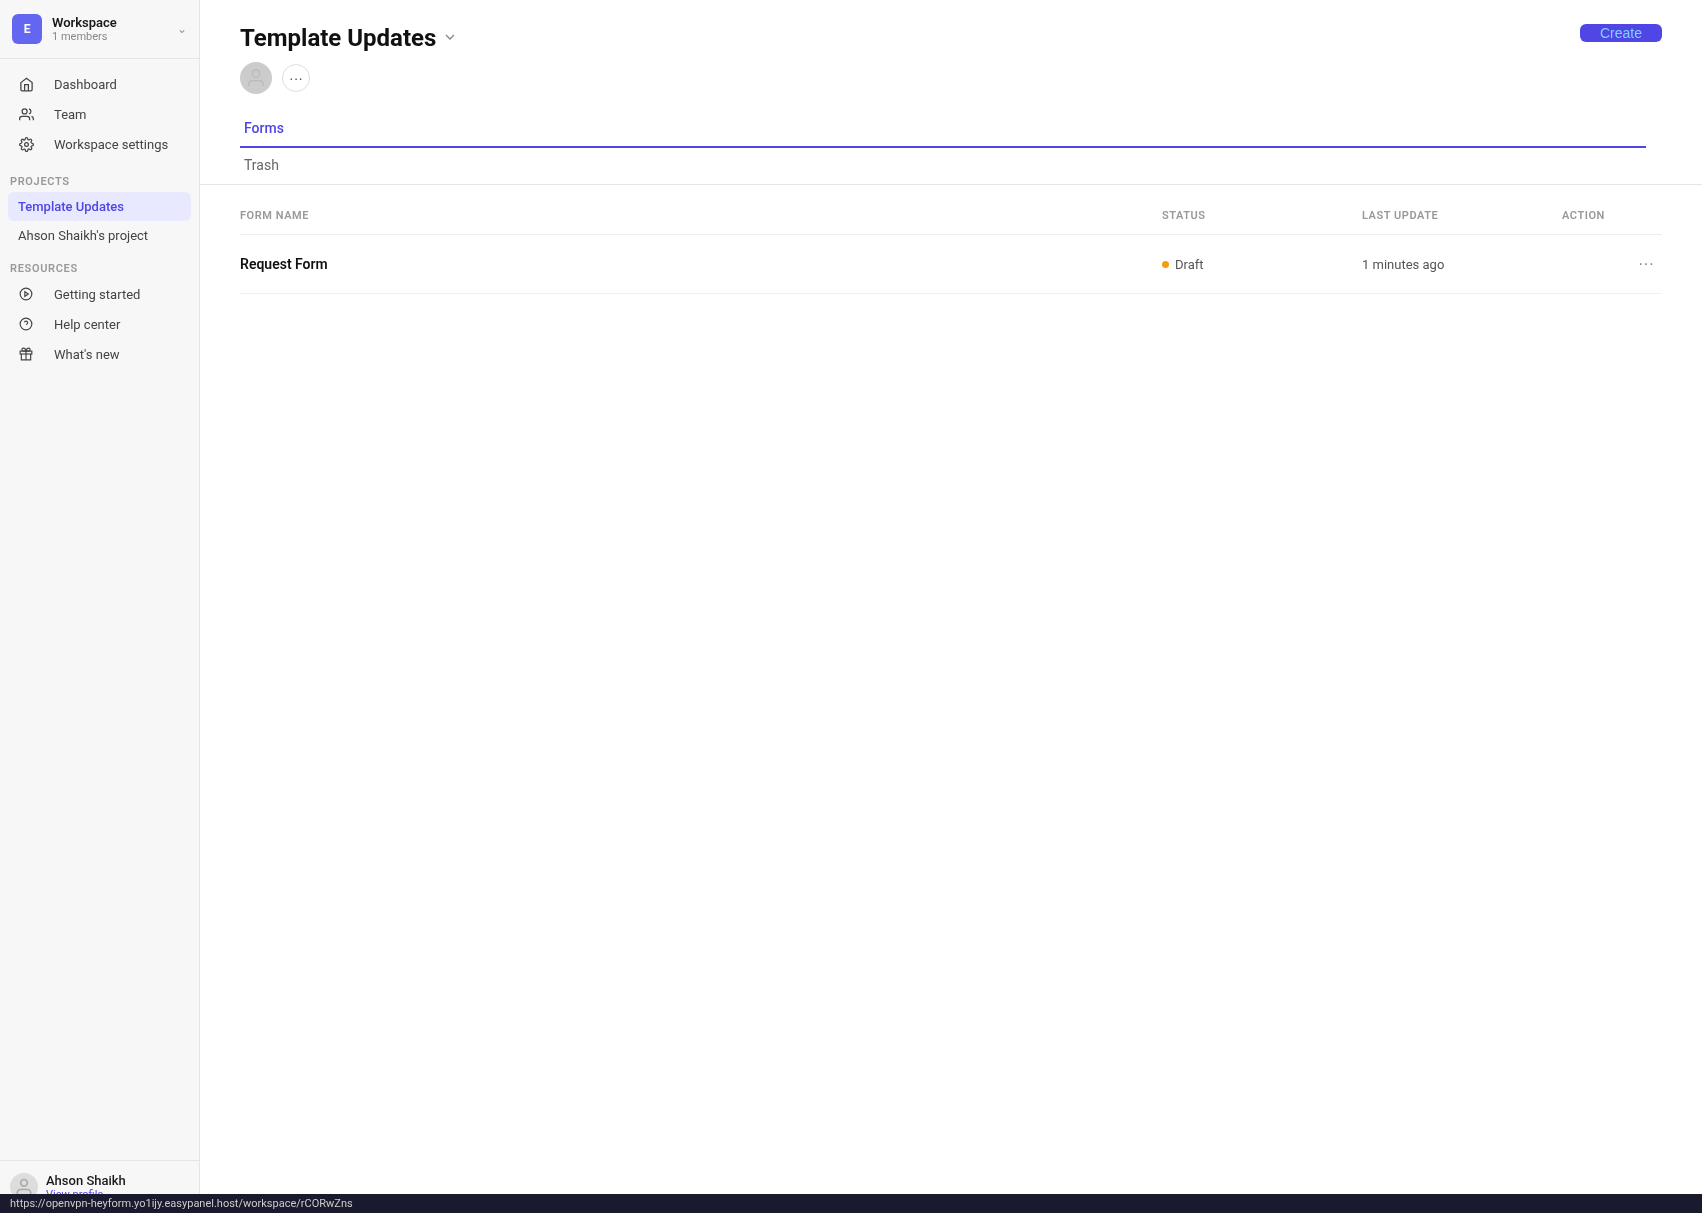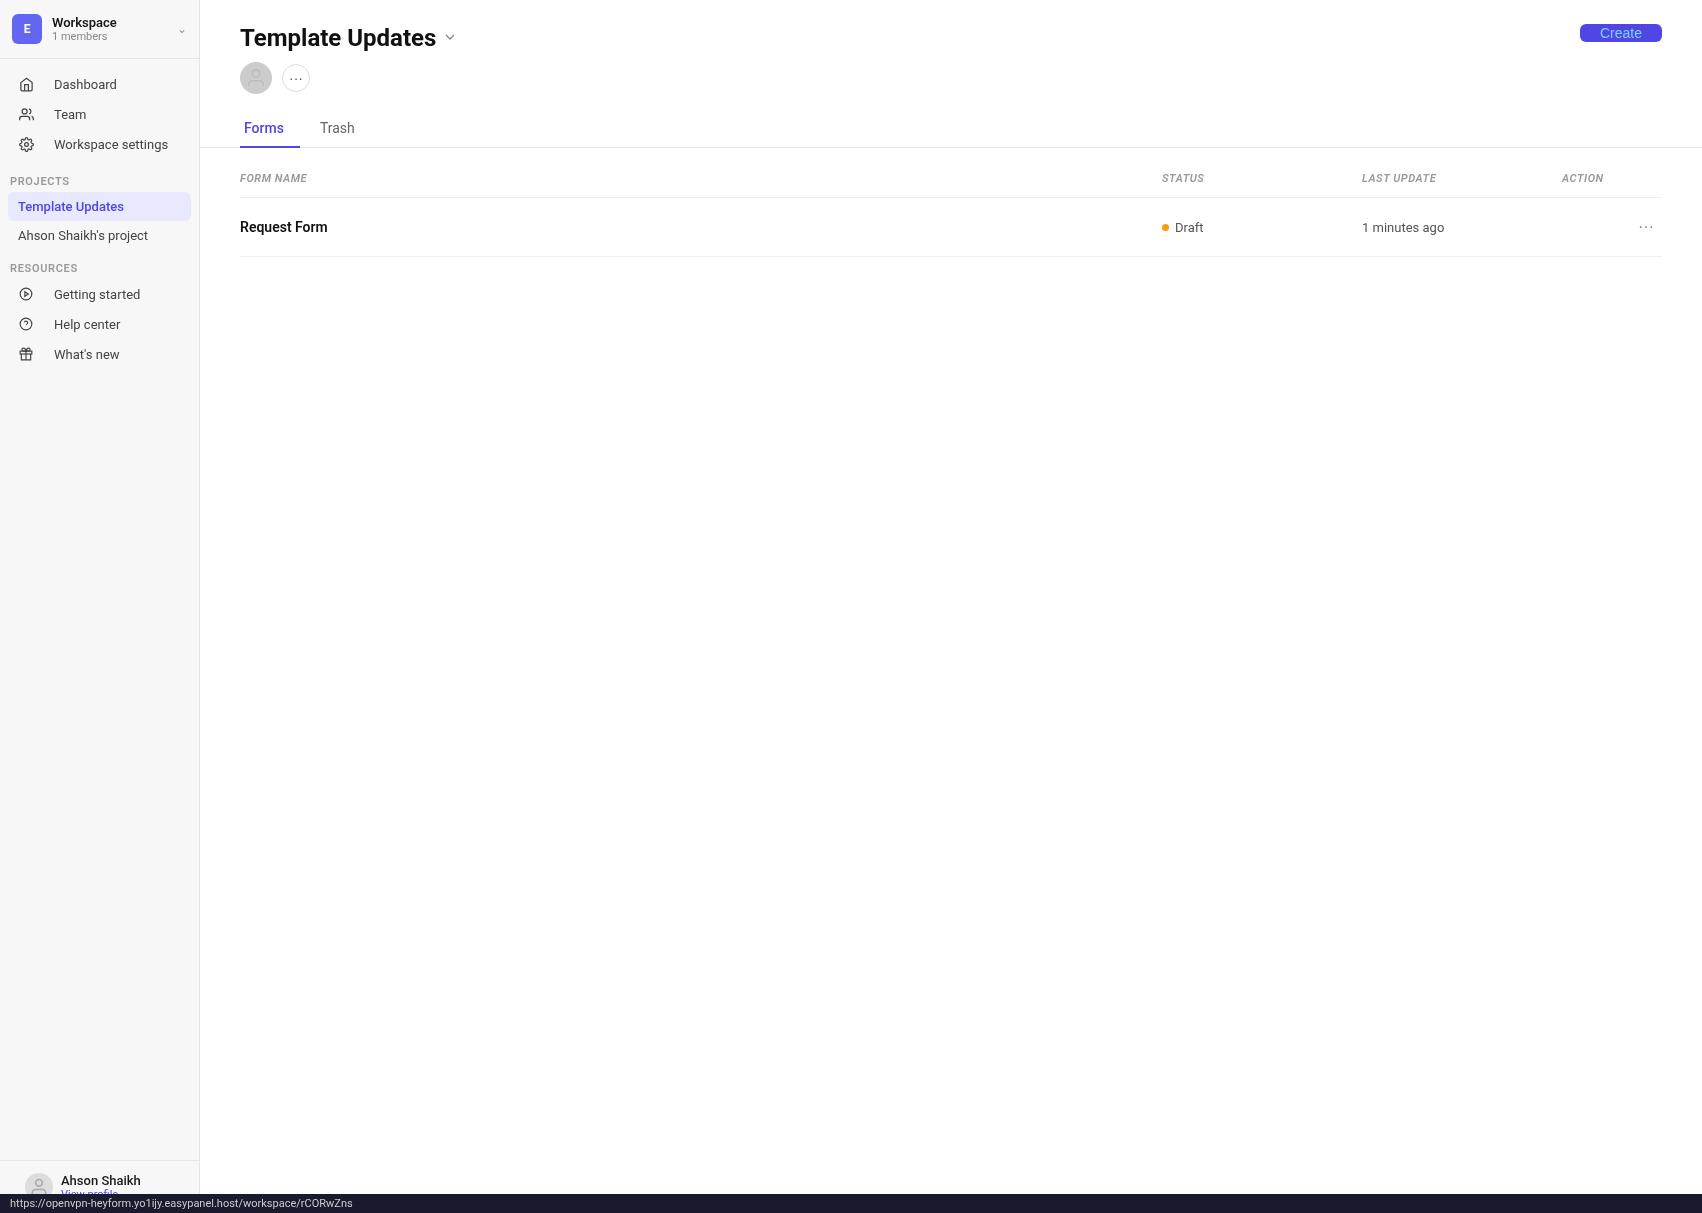--- a/index.html
+++ b/index.html
@@ -77,21 +77,21 @@
       padding: 7px 10px;
       border-radius: 6px;
       cursor: pointer;
       font-size: 13px;
       color: #444;
     }
     .project-item.active { background: #e8e8ff; color: #4f46e5; font-weight: 500; }
 
     .sidebar-bottom {
       margin-top: auto;
-      padding: 12px 25px;
+      padding: 12px 10px;
       border-top: 1px solid #e5e5e5;
       display: flex;
       align-items: center;
       gap: 8px;
       cursor: pointer;
     }
     .user-avatar-small {
       width: 28px;
       height: 28px;
       border-radius: 50%;
@@ -175,20 +175,21 @@
       color: #555;
       font-size: 14px;
     }
 
     
     .tabs {
       display: flex;
       padding: 0 40px;
       margin-top: 16px;
       border-bottom: 1px solid #e5e5e5;
+      flex-direction: column;
     }
     .tab {
       padding: 10px 16px 10px 4px;
       margin-right: 16px;
       font-size: 14px;
       cursor: pointer;
       color: #666;
       border-bottom: 2px solid transparent;
       margin-bottom: -1px;
     }
@@ -204,21 +205,20 @@
       overflow-y: auto;
       padding: 0 40px;
     }
 
     .table-header {
       display: grid;
       grid-template-columns: 1fr 200px 200px 100px;
       padding: 12px 0;
       border-bottom: 1px solid #eee;
       margin-top: 12px;
-      font-style: italic;
     }
     .col-header {
       font-size: 11px;
       font-weight: 600;
       color: #999;
       text-transform: uppercase;
       letter-spacing: 0.05em;
     }
 
     .table-row {

